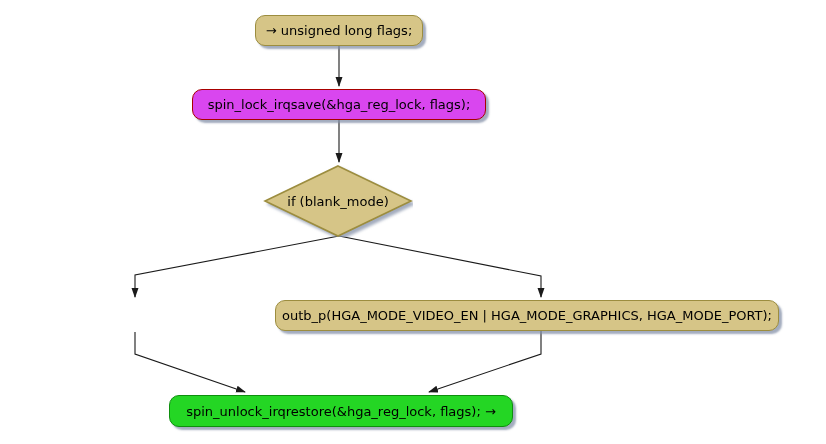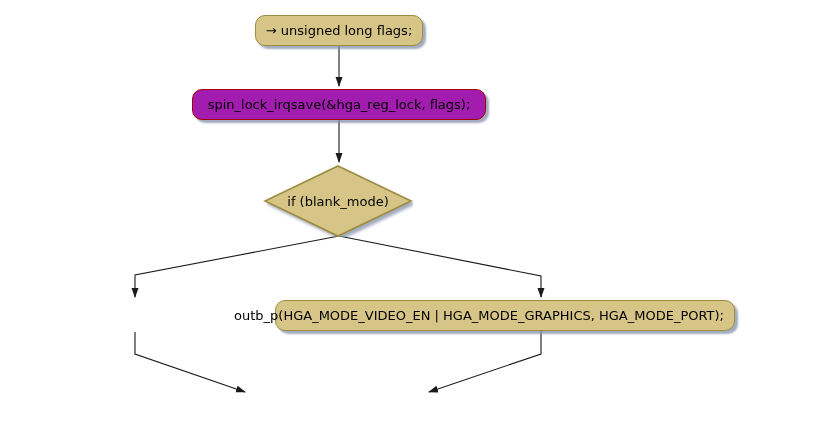--- a/index.html
+++ b/index.html
@@ -33,36 +33,36 @@
     padding: 0 10px;
     border-radius: 10px;
     border: 1.6px solid transparent;
     box-shadow: 3px 3px 2px 0 rgba(132, 144, 168, 0.75);
   }
   .tan {
     background: #D6C587;
     border-color: #9C8D3F;
   }
   .red {
-    background: #a21caf;
+    background: #d946ef;
     border-color: #A80000;
   }
   .green {
     background: #24D624;
     border-color: #0E8F0E;
   }
   .node .lbl {
     position: relative;
     z-index: 2;
   }
   
   #n-start   { left: 255px; top: 15px;  width: 168px; height: 31px; }
   #n-lock    { left: 192px; top: 89px;  width: 294px; height: 31px; }
   #n-left    { left: 13px;  top: 301px; width: 245px; height: 31px; }
-  #n-right   { left: 275px; top: 300px; width: 460px; height: 31px; justify-content: flex-end; }
+  #n-right   { left: 275px; top: 300px; width: 504px; height: 31px; }
   #n-unlock  { left: 169px; top: 395px; width: 344px; height: 32px; }
   
   #n-decision {
     left: 263px;
     top: 165px;
     width: 150px;
     height: 72px;
     padding: 0;
     border: none;
     border-radius: 0;
@@ -114,14 +114,17 @@
       <polygon class="diamond-shape" points="75,1 148,36 75,71 2,36" fill="#D6C587" stroke="#9C8D3F" stroke-width="1.6"></polygon>
     </svg>
     <span class="lbl">if (blank_mode)</span>
   </div>
 
 
   <div class="node tan" id="n-right">
     <span class="lbl">outb_p(HGA_MODE_VIDEO_EN | HGA_MODE_GRAPHICS, HGA_MODE_PORT);</span>
   </div>
 
+  <div class="node green" id="n-unlock">
+    <span class="lbl">spin_unlock_irqrestore(&amp;hga_reg_lock, flags); →</span>
+  </div>
 
 </div>
 
 </body></html>

